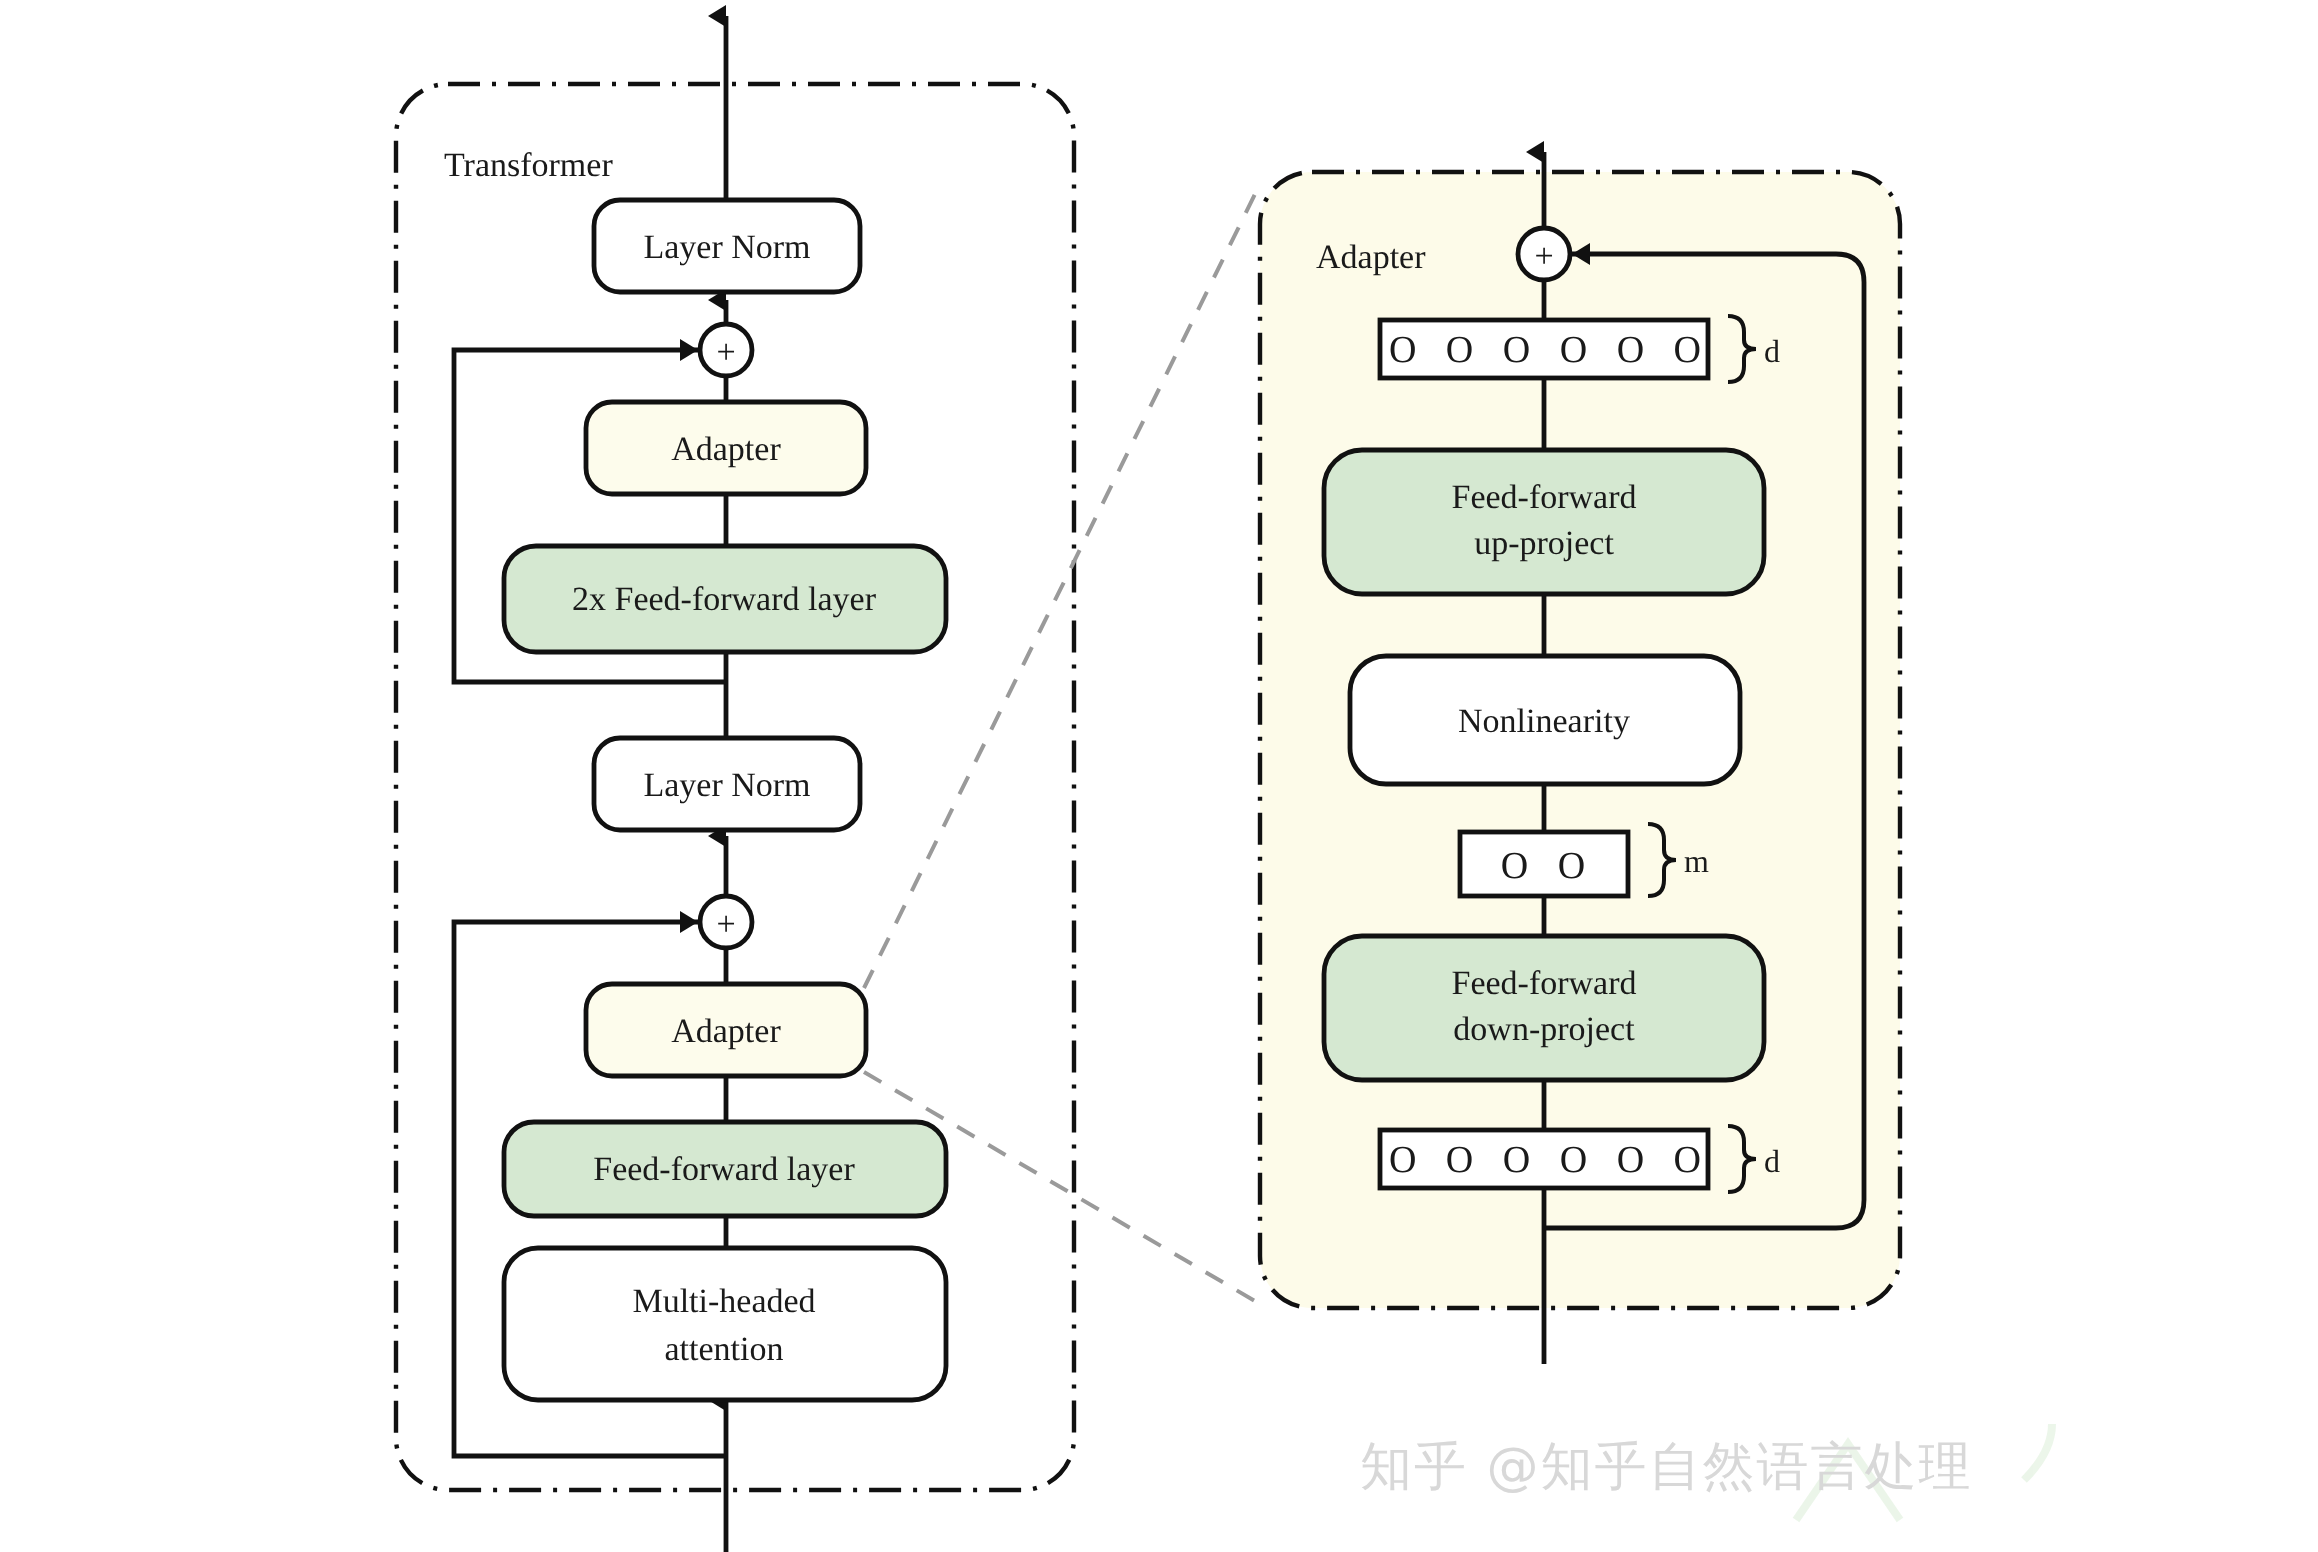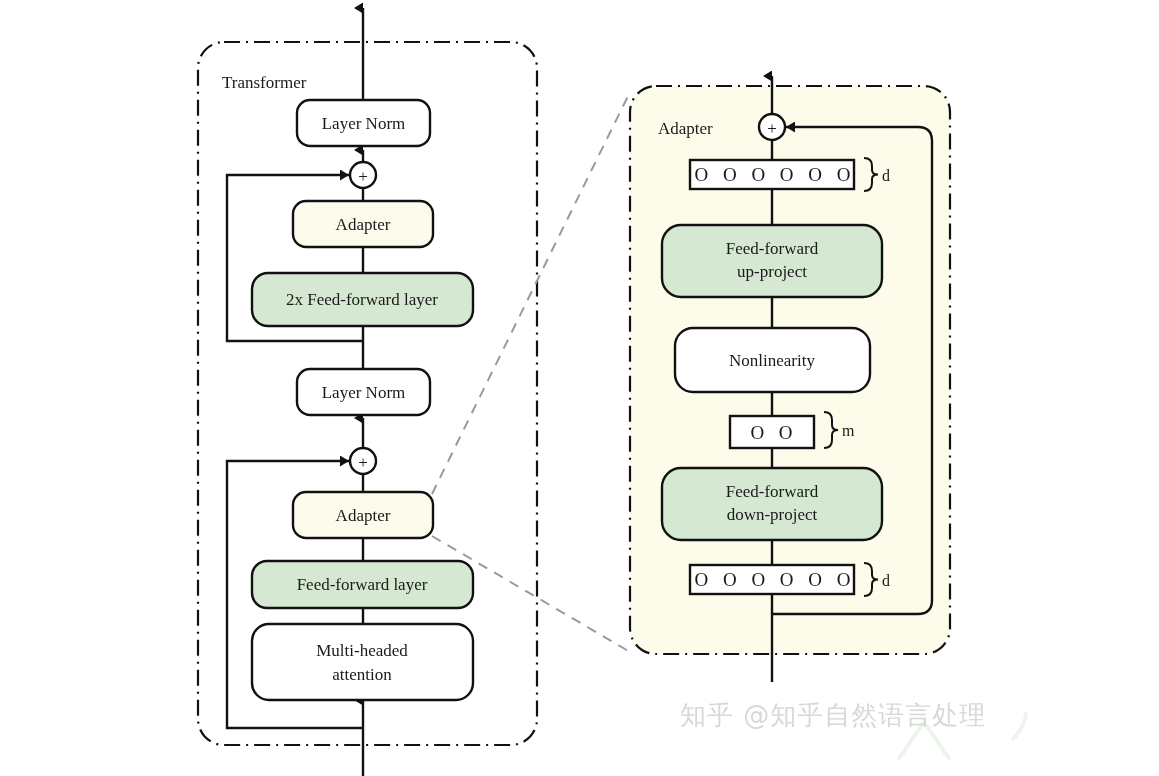--- a/index.html
+++ b/index.html
@@ -42,21 +42,21 @@
   }
   .unit-row {
     font-family: "Liberation Serif", "DejaVu Serif", serif;
     font-size: 19px;
     letter-spacing: 5px;
     fill: #1a1a1a;
   }
   .watermark {
     position: absolute;
     left: 668px;
-    top: 698px;
+    top: 716px;
     font-family: "DejaVu Sans", sans-serif;
     font-size: 26px;
     color: #d8d8d8;
     white-space: nowrap;
     user-select: none;
     letter-spacing: 1px;
   }
 </style>
 </head>
 <body>

